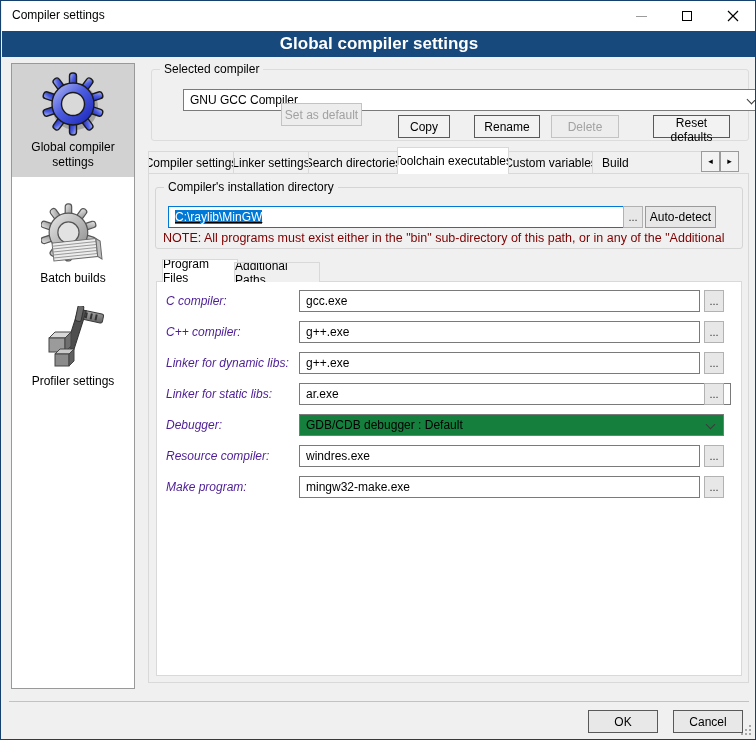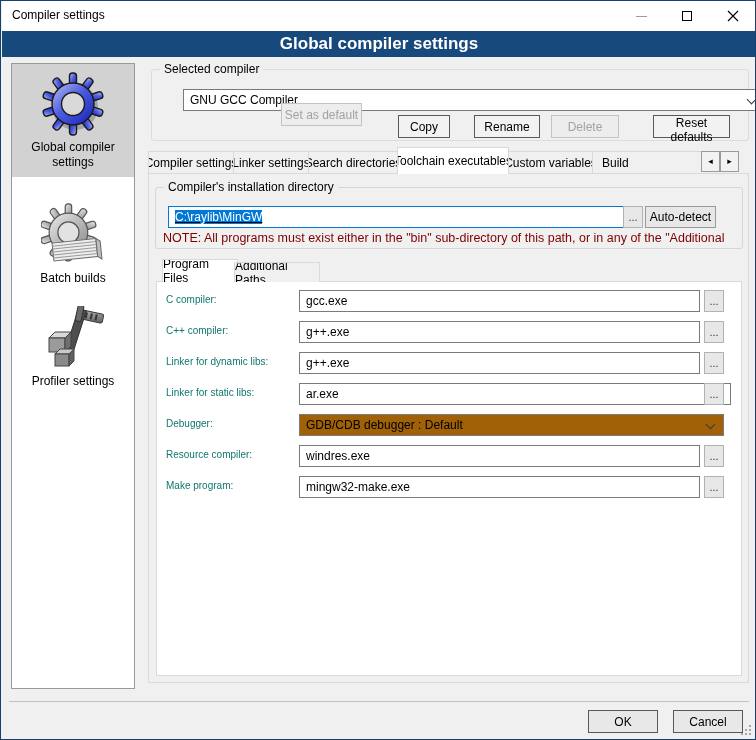--- a/index.html
+++ b/index.html
@@ -20,27 +20,27 @@
   .side-item{width:100%;padding:6px 2px 7px 2px;text-align:center;}
   .side-item.sel{background:#d2d2d2;}
   .side-item .icon{display:block;margin:2px auto 4px auto;width:64px;height:64px;}
   .side-label{font-size:12px;color:#000;line-height:15px;display:block;}
   .side-item.m2{margin-top:5px;} .side-item.m3{margin-top:18px;}
   
   .groupbox{position:absolute;border:1px solid #dcdcdc;border-radius:3px;}
   .group-label{position:absolute;top:-8px;left:8px;background:#f0f0f0;padding:0 4px;font-size:12px;color:#000;}
   
   .combo{position:absolute;height:22px;background:#fff;border:1px solid #7a7a7a;font-size:12px;line-height:20px;padding-left:6px;color:#000;}
-  .combo.gray{background:#a16207;}
+  .combo.gray{background:#15803d;}
   .chev{position:absolute;right:9px;top:6px;width:7px;height:7px;border-right:1.4px solid #3c3c3c;border-bottom:1.4px solid #3c3c3c;transform:rotate(45deg);}
   .pbtn{position:absolute;height:23px;background:#f2f2f2;border:1px solid #595959;font-size:12px;color:#000;padding:0;}
   .pbtn.disabled{background:#ededed;border-color:#c3c3c3;color:#a2a2a2;}
   .tfield{position:absolute;height:22px;background:#fff;border:1px solid #7a7a7a;font-size:12px;line-height:20px;padding-left:6px;color:#000;white-space:nowrap;overflow:hidden;}
   .dots{position:absolute;width:20px;height:22px;background:#e7e7e7;border:1px solid #b2b2b2;font-size:11px;color:#333;line-height:10px;padding:0;}
-  .flabel{position:absolute;font-size:10px;color:#0f766e;}
+  .flabel{position:absolute;font-size:12px;color:#4c1d95;font-style:italic;}
   
   .tab{position:absolute;top:150px;height:23px;background:#f0f0f0;border:1px solid #d9d9d9;border-bottom:none;font-size:12px;color:#000;display:flex;align-items:center;justify-content:center;overflow:hidden;white-space:nowrap;}
   .tab.selected{top:146px;height:27px;background:#fff;z-index:3;}
   .tab.clip{justify-content:flex-start;padding-left:9px;border-right:none;}
   .notebook{position:absolute;left:147px;top:172px;width:601px;height:510px;background:#f0f0f0;border:1px solid #d9d9d9;z-index:1;}
   .spin{position:absolute;top:150px;width:19px;height:21px;background:#f2f2f2;border:1px solid #9a9a9a;font-size:9px;color:#000;padding:0;line-height:1;z-index:4;}
   
   .subtab{position:absolute;font-size:12px;display:flex;align-items:center;justify-content:center;border:1px solid #d9d9d9;border-bottom:none;overflow:hidden;z-index:3;}
   .subtab.selected{background:#fff;}
   .subtab.plain{background:#f0f0f0;}

